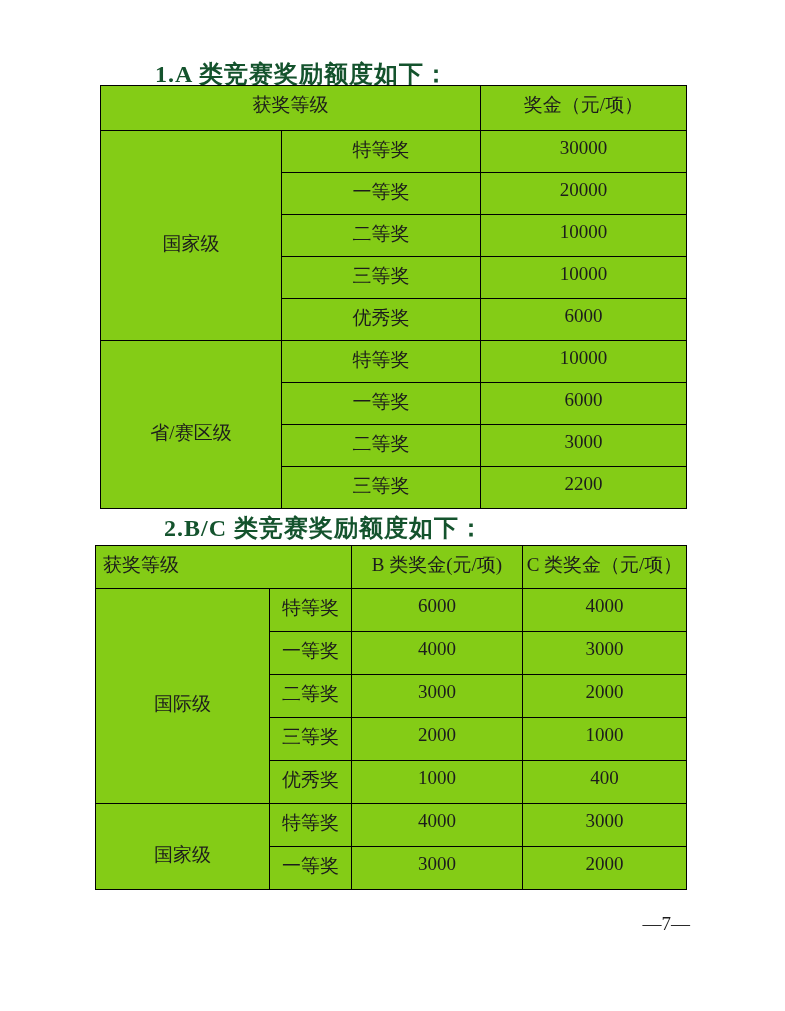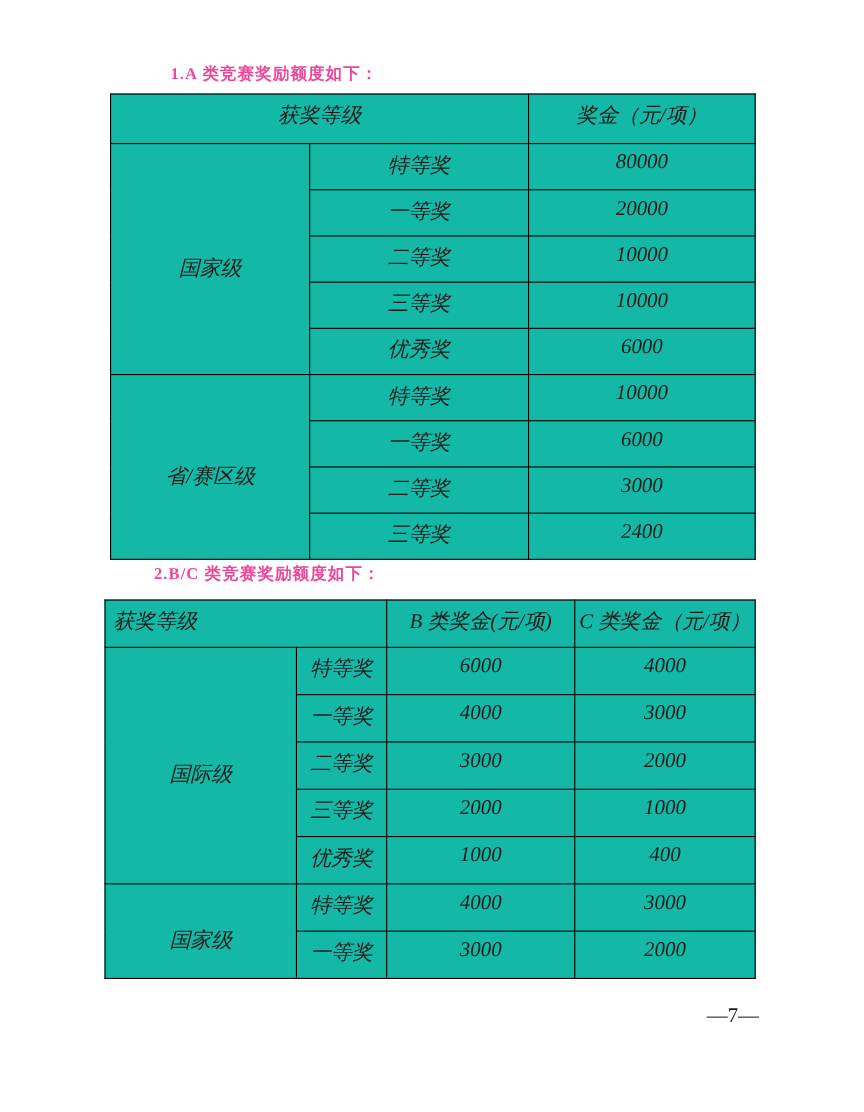--- a/index.html
+++ b/index.html
@@ -12,35 +12,34 @@
     color: #1c1c1c;
     overflow: hidden;
   }
   .page {
     position: absolute;
     inset: 0;
     background: #ffffff;
   }
   .section-title {
     position: absolute;
-    font-size: 15px;
+    font-size: 24px;
     font-weight: bold;
-    color: #ec4899;
+    color: #14532d;
     letter-spacing: 1px;
     white-space: nowrap;
     font-family: "Liberation Serif", "DejaVu Serif", serif;
   }
   .title-1 { left: 155px; top: 58px; }
-  .title-2 { left: 140px; top: 512px; }
+  .title-2 { left: 164px; top: 512px; }
   table.award-table {
     position: absolute;
     border-collapse: collapse;
     table-layout: fixed;
-    background: #14b8a6;
-    font-style: italic;
+    background: #84cc16;
   }
   table.tbl1 { left: 100px; top: 85px; width: 586px; }
   table.tbl2 { left: 95px;  top: 545px; width: 591px; }
   .award-table td {
     border: 1px solid #000000;
     font-size: 19px;
     text-align: center;
     vertical-align: top;
     padding: 6px 2px 0 2px;
     color: #1c1c1c;
@@ -81,21 +80,21 @@
       <col style="width:206px">
     </colgroup>
     <tbody>
       <tr class="hdr">
         <td colspan="2">获奖等级</td>
         <td>奖金（元/项）</td>
       </tr>
       <tr>
         <td rowspan="5" class="grp">国家级</td>
         <td>特等奖</td>
-        <td>80000</td>
+        <td>30000</td>
       </tr>
       <tr>
         <td>一等奖</td>
         <td>20000</td>
       </tr>
       <tr>
         <td>二等奖</td>
         <td>10000</td>
       </tr>
       <tr>
@@ -114,21 +113,21 @@
       <tr>
         <td>一等奖</td>
         <td>6000</td>
       </tr>
       <tr>
         <td>二等奖</td>
         <td>3000</td>
       </tr>
       <tr>
         <td>三等奖</td>
-        <td>2400</td>
+        <td>2200</td>
       </tr>
     </tbody>
   </table>
 
   <div class="section-title title-2">2.B/C 类竞赛奖励额度如下：</div>
 
   <table class="award-table tbl2">
     <colgroup>
       <col style="width:174px">
       <col style="width:82px">

